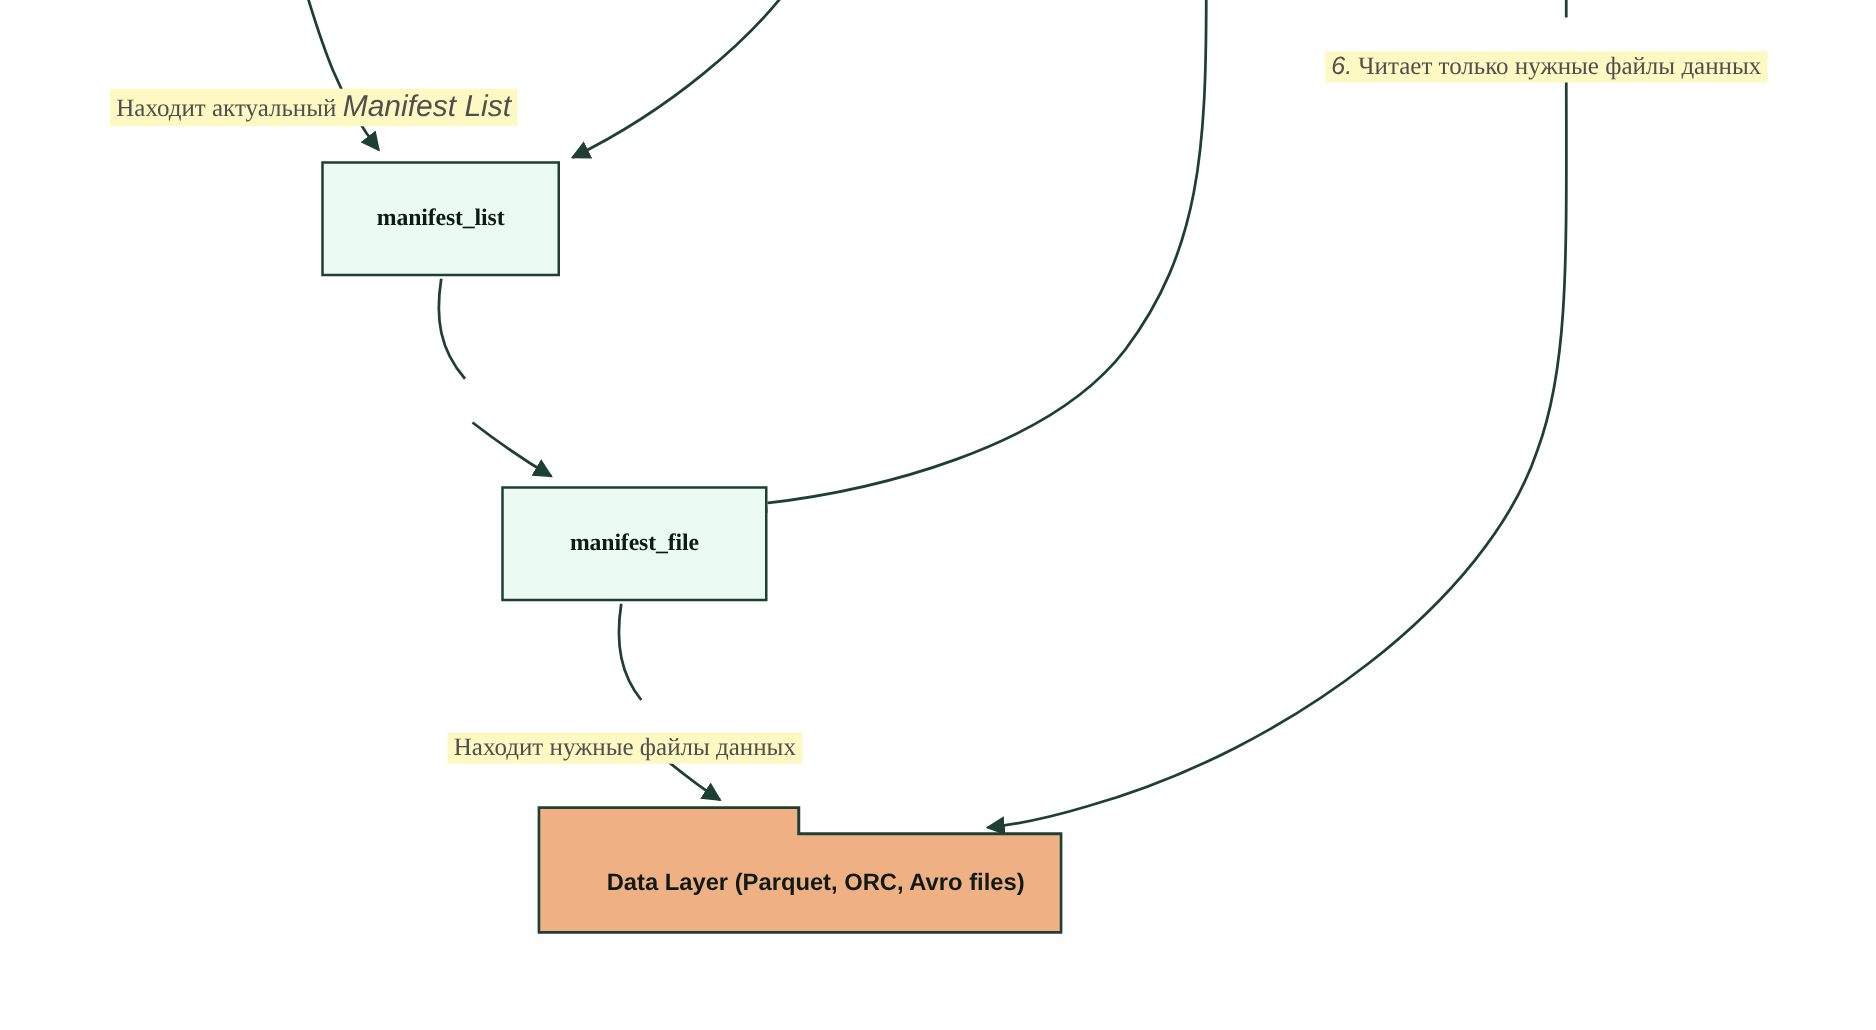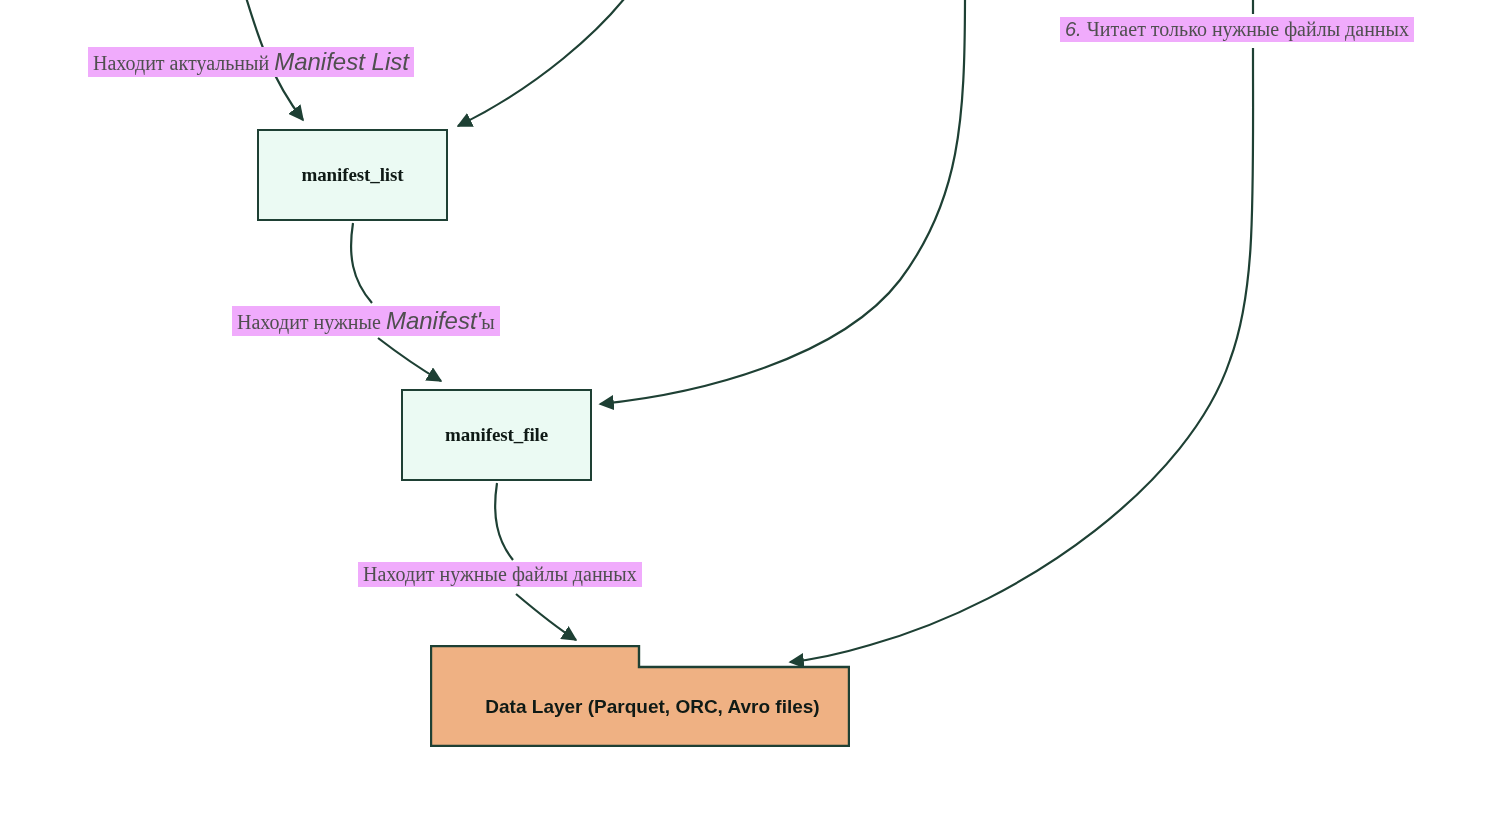--- a/index.html
+++ b/index.html
@@ -43,21 +43,21 @@
     white-space: nowrap;
   }
 
   #node-manifest-list {
     left: 257px; top: 129px;
     width: 191px; height: 92px;
     font-size: 19px;
   }
   #node-manifest-file {
     left: 401px; top: 389px;
-    width: 191px; height: 92px;
+    width: 213px; height: 92px;
     font-size: 19px;
   }
 
   
   #node-data-layer {
     position: absolute;
     left: 430px; top: 645px;
     width: 420px; height: 102px;
   }
   #node-data-layer .dl-svg {
@@ -77,23 +77,24 @@
     padding-left: 25px;
   }
 
   
   .edge-label {
     position: absolute;
     font-family: "Liberation Serif", serif;
     font-size: 20px;
     color: #4f4f4f;
     white-space: nowrap;
-    background: #f0abfc;
+    background: #fef9c3;
     padding: 1px 5px;
     line-height: 1.15;
+    margin-top: 24px;
   }
   .edge-label .em {
     font-family: "Liberation Sans", sans-serif;
     font-style: italic;
     font-size: 24px;
   }
   .edge-label .num {
     font-family: "Liberation Sans", sans-serif;
     font-style: italic;
   }
@@ -143,23 +144,20 @@
     <svg class="dl-svg" viewBox="0 0 420 102" xmlns="http://www.w3.org/2000/svg">
       <path d="M 1,1 L 209,1 L 209,22 L 419,22 L 419,101 L 1,101 Z" fill="#efb183" stroke="#1e4034" stroke-width="2.4" stroke-linejoin="miter"></path>
     </svg>
     <div class="dl-text">Data Layer (Parquet, ORC, Avro files)</div>
   </div>
 
   <div class="edge-label" id="label-manifest-list">
     <span>Находит актуальный</span> <span class="em">Manifest List</span>
   </div>
 
-  <div class="edge-label" id="label-manifest-file">
-    <span>Находит нужные</span> <span class="em">Manifest'</span><span>ы</span>
-  </div>
 
   <div class="edge-label" id="label-data-files">
     <span>Находит нужные файлы данных</span>
   </div>
 
   <div class="edge-label" id="label-step6">
     <span class="num">6.</span> <span>Читает только нужные файлы данных</span>
   </div>
 
 </div>

